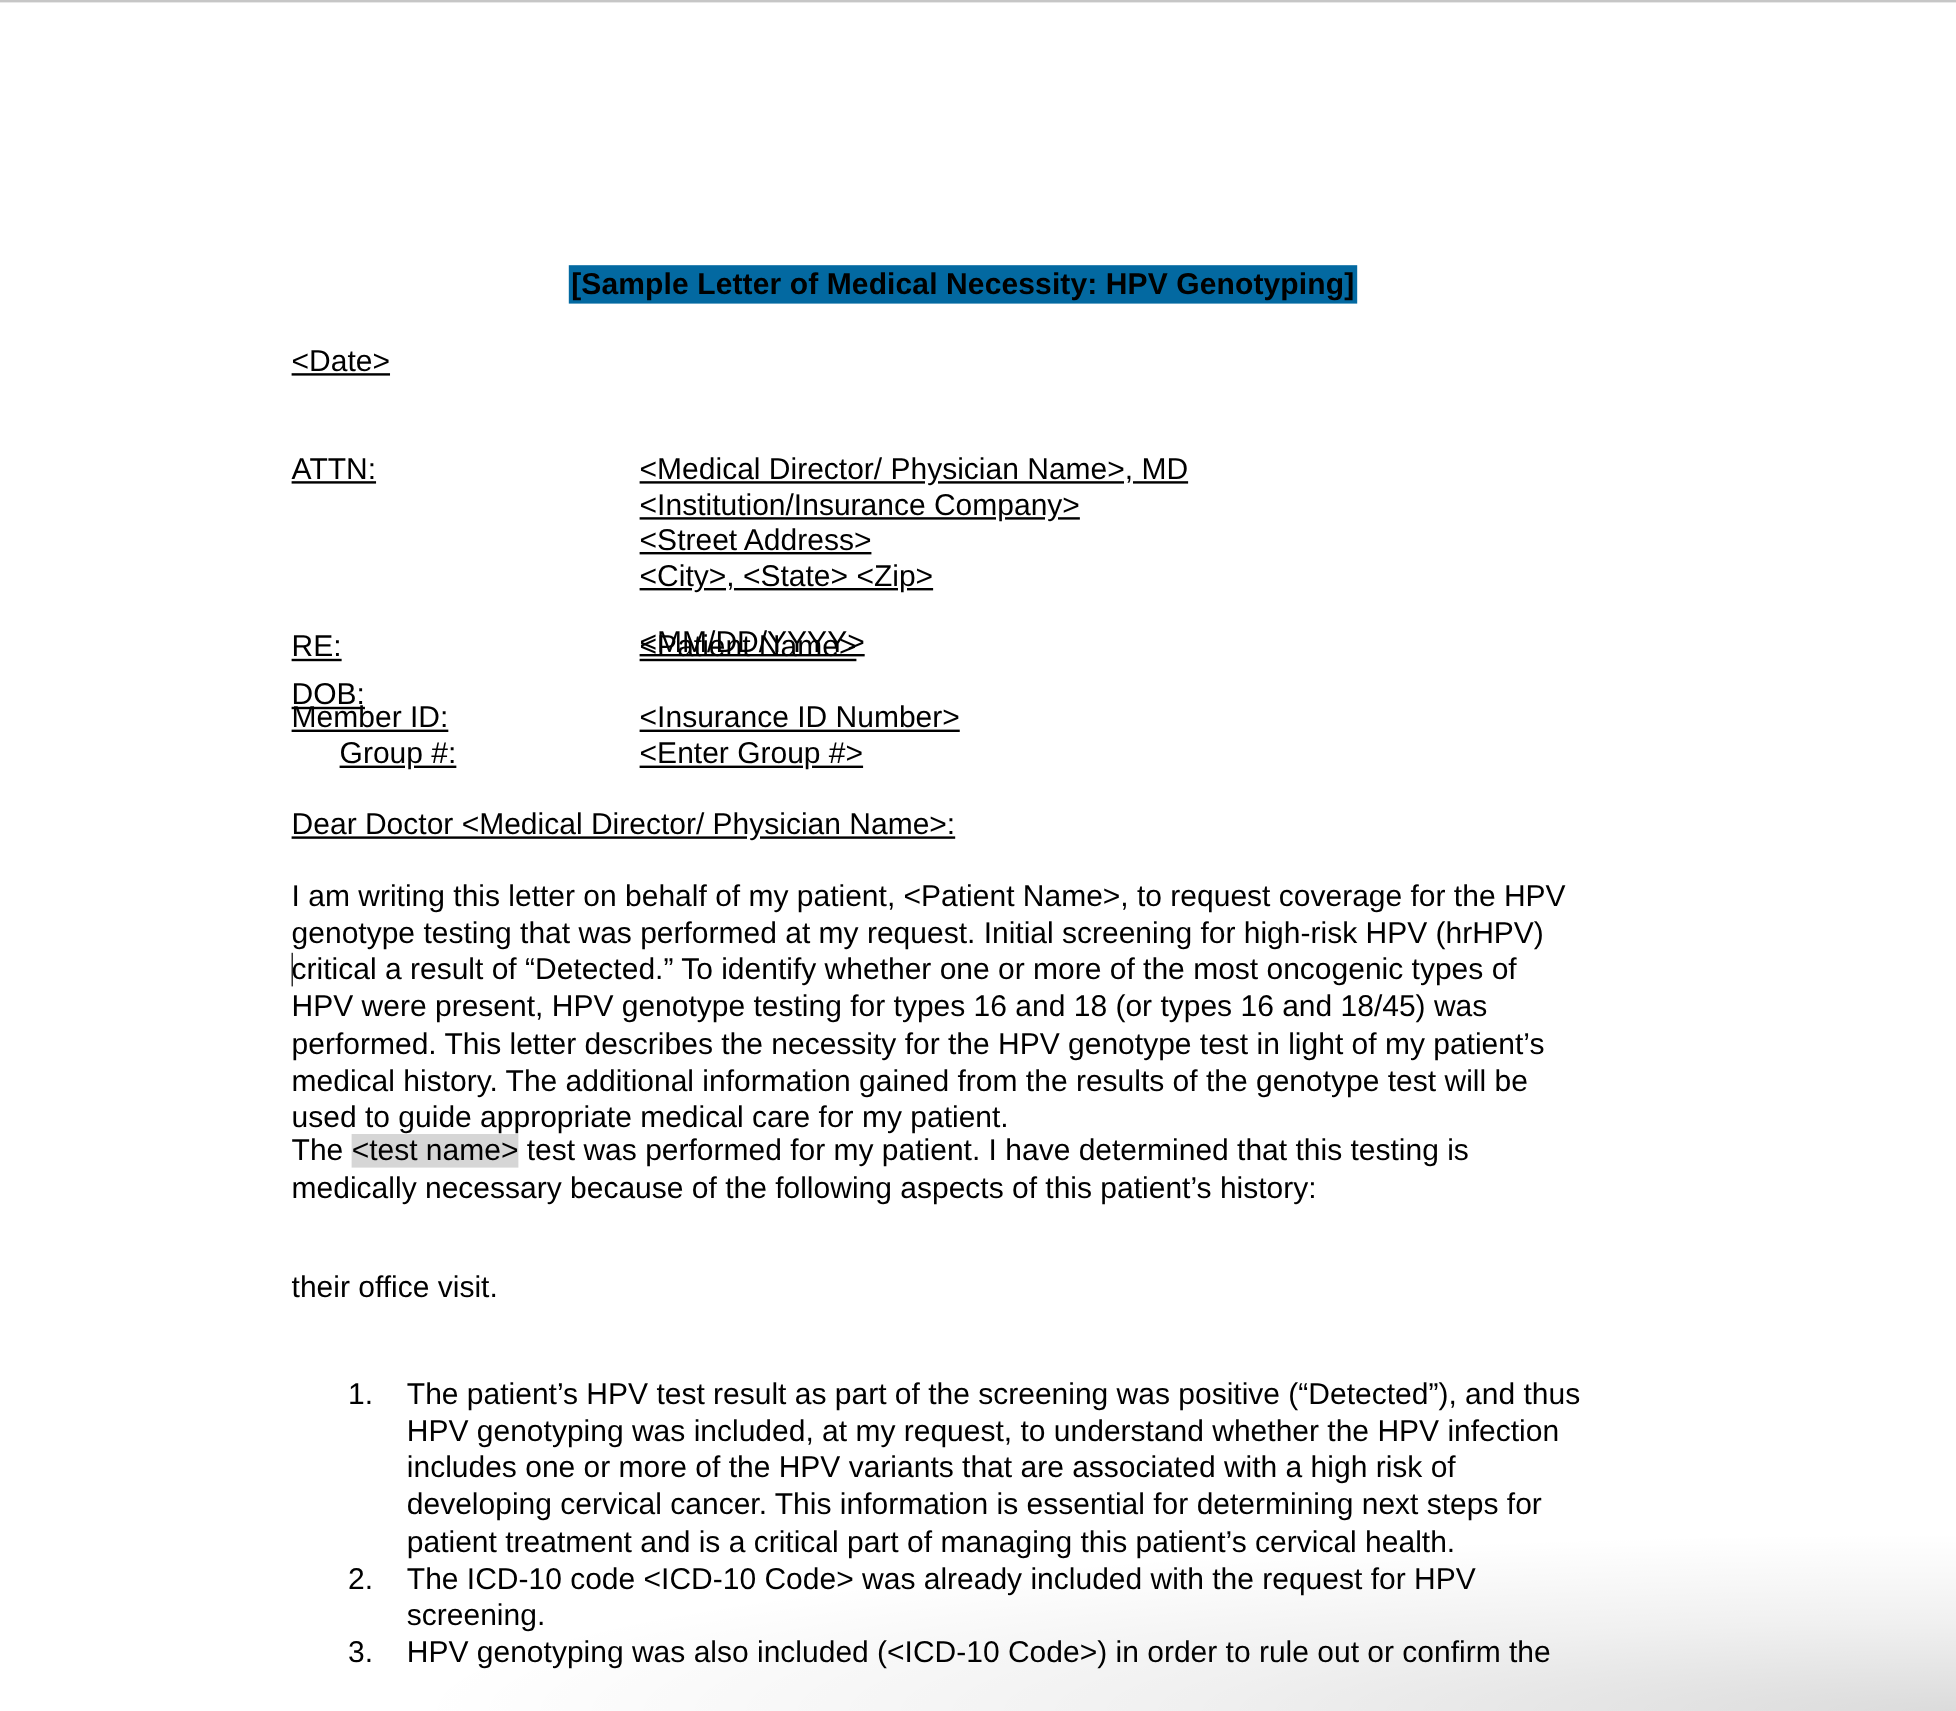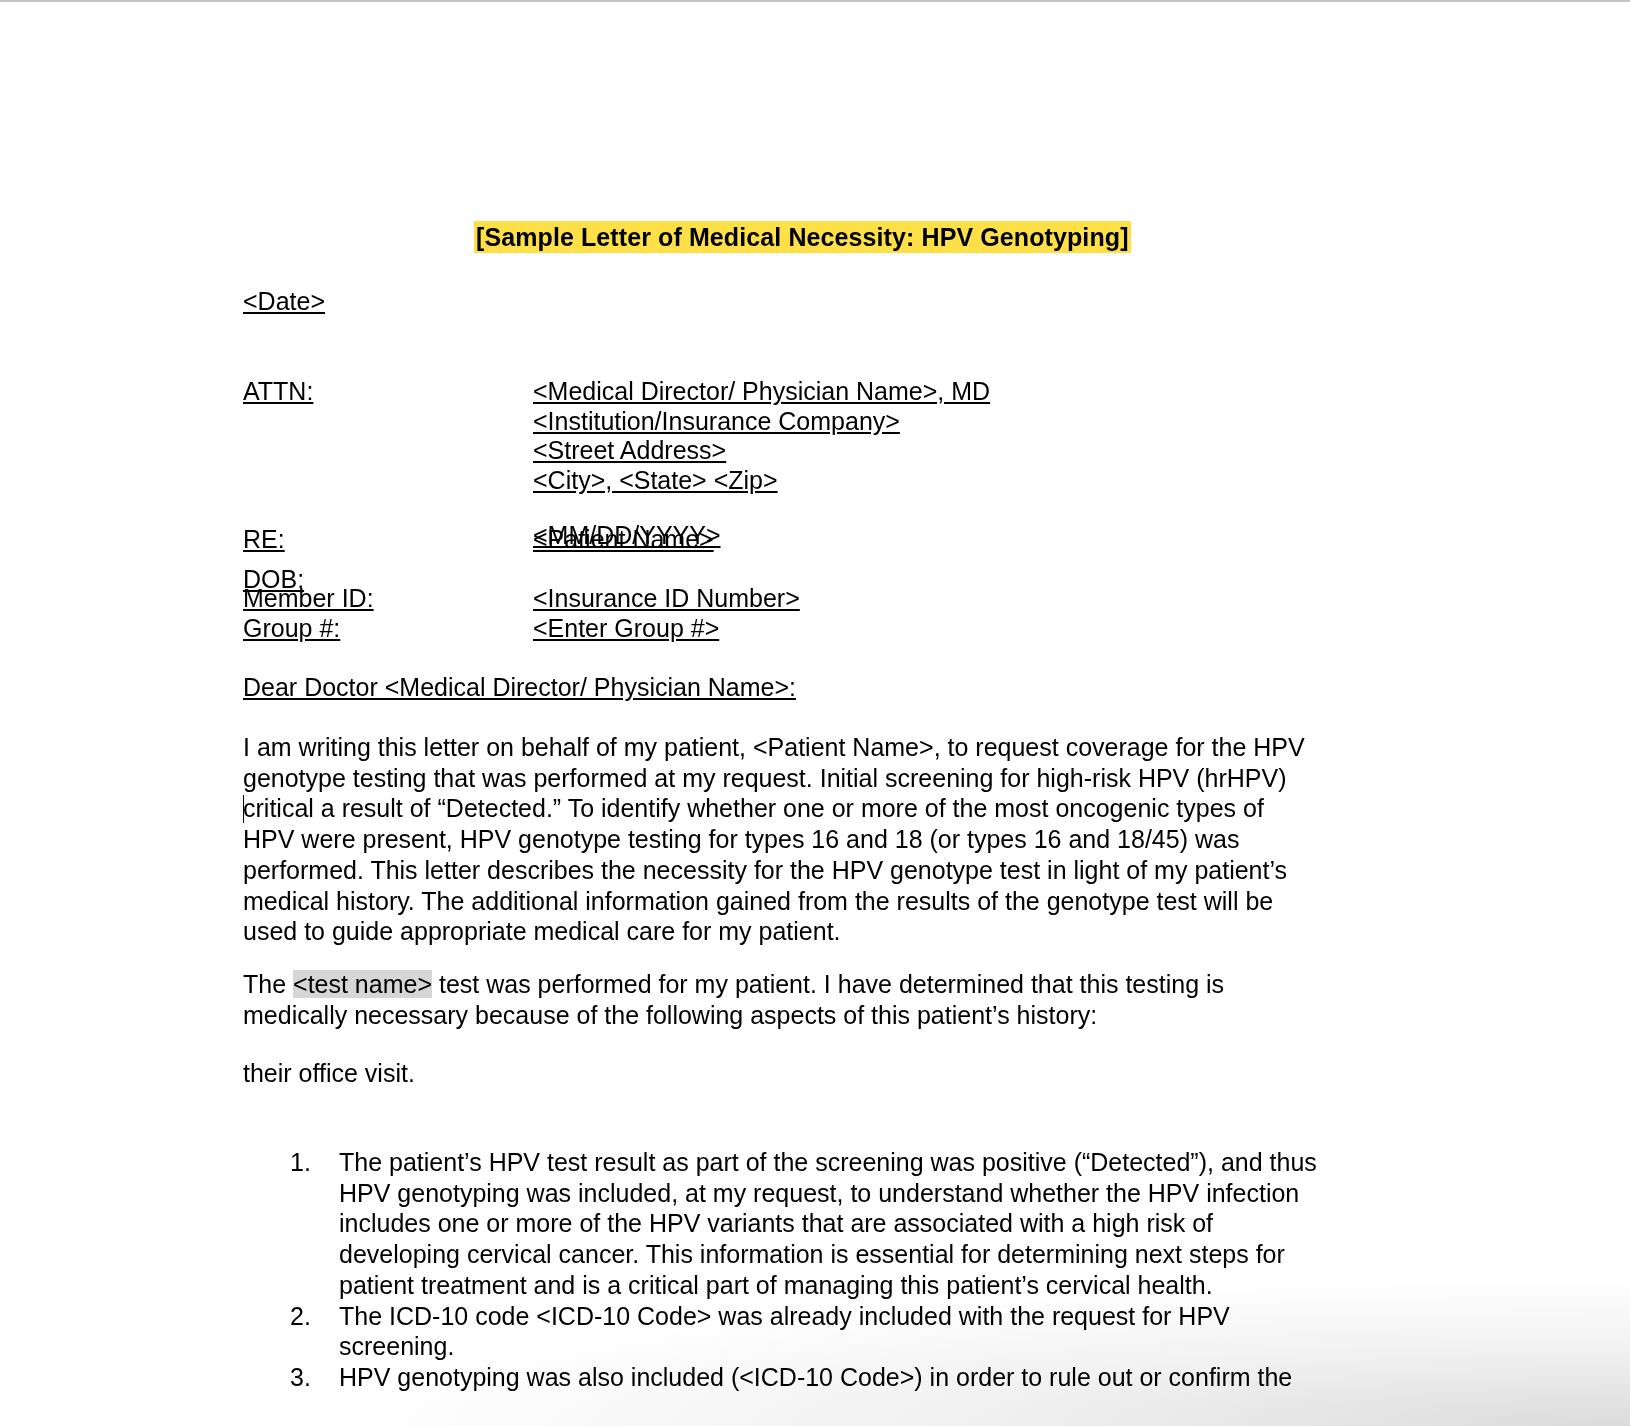--- a/index.html
+++ b/index.html
@@ -7,21 +7,21 @@
     width: 1630px; height: 1426px; overflow: hidden; position: relative;
     background: #ffffff;
     font-family: "Liberation Sans", sans-serif;
     color: #000;
   }
   .top-rule { position: absolute; left: 0; top: 0; width: 1630px; height: 2px; background: #c6c6c6; }
   .page { position: absolute; left: 0; top: 2px; width: 1630px; height: 1424px; }
   .doc-title {
     position: absolute; left: 474px; top: 228px;
     font-weight: bold; font-size: 25px; line-height: 32px;
-    background: #fde047; padding: 0 2px; letter-spacing: 0.1px;
+    background: #0369a1; padding: 0 2px; letter-spacing: 0.1px;
   }
   .t { position: absolute; font-size: 25px; line-height: 31px; white-space: nowrap; text-decoration: underline; }
   .label-col { left: 243px; }
   .val-col { left: 533px; }
   .para { position: absolute; left: 243px; width: 1140px; font-size: 25px; line-height: 30.7px; }
   .para .line { display: block; white-space: nowrap; }
   .hl { background: #d6d6d6; }
   .caret { display: inline-block; width: 1px; height: 28px; background: #000; vertical-align: -6px; margin-right: -1px; }
   .list { position: absolute; left: 290px; width: 1120px; font-size: 25px; line-height: 30.7px; }
   .li { position: relative; padding-left: 49px; }
@@ -48,36 +48,36 @@
   <div class="t val-col" style="top:404px;">&lt;Institution/Insurance Company&gt;</div>
   <div class="t val-col" style="top:433px;">&lt;Street Address&gt;</div>
   <div class="t val-col" style="top:463px;">&lt;City&gt;, &lt;State&gt;  &lt;Zip&gt;</div>
 
   <div class="t label-col" style="top:522px;">RE:</div>
   <div class="t val-col" style="top:522px;">&lt;Patient Name&gt;</div>
   <div class="t label-col" style="top:562px;">DOB:</div>
   <div class="t val-col" style="top:518px;">&lt;MM/DD/YYYY&gt;</div>
   <div class="t label-col" style="top:581px;">Member ID:</div>
   <div class="t val-col" style="top:581px;">&lt;Insurance ID Number&gt;</div>
-  <div class="t label-col" style="top:611px;">Group #:</div>
+  <div class="t label-col" style="top:611px;margin-left:40px;">Group #:</div>
   <div class="t val-col" style="top:611px;">&lt;Enter Group #&gt;</div>
 
   <div class="t label-col" style="top:670px;">Dear Doctor &lt;Medical Director/ Physician Name&gt;:</div>
 
   <div class="para" style="top:730px;">
     <span class="line">I am writing this letter on behalf of my patient, &lt;Patient Name&gt;, to request coverage for the HPV</span>
     <span class="line">genotype testing that was performed at my request. Initial screening for high-risk HPV (hrHPV)</span>
     <span class="line"><span class="caret"></span><span>critical a result of “Detected.” To identify whether one or more of the most oncogenic types of</span></span>
     <span class="line">HPV were present, HPV genotype testing for types 16 and 18 (or types 16 and 18/45) was</span>
     <span class="line">performed. This letter describes the necessity for the HPV genotype test in light of my patient’s</span>
     <span class="line">medical history. The additional information gained from the results of the genotype test will be</span>
     <span class="line">used to guide appropriate medical care for my patient.</span>
   </div>
 
-  <div class="para" style="top:967px;">
+  <div class="para" style="top:942px;">
     <span class="line"><span>The </span><span class="hl">&lt;test name&gt;</span><span> test was performed for my patient. I have determined that this testing is</span></span>
     <span class="line">medically necessary because of the following aspects of this patient’s history:</span>
   </div>
 
   <div class="para" style="top:1056px;">
     <span class="line">their office visit.</span>
   </div>
 
   <div class="list" style="top:1145px;">
     <div class="li">

